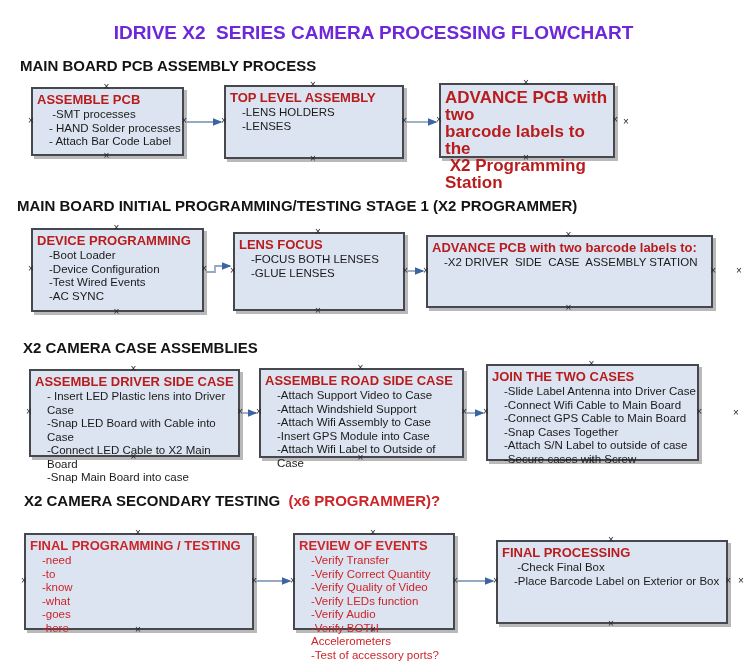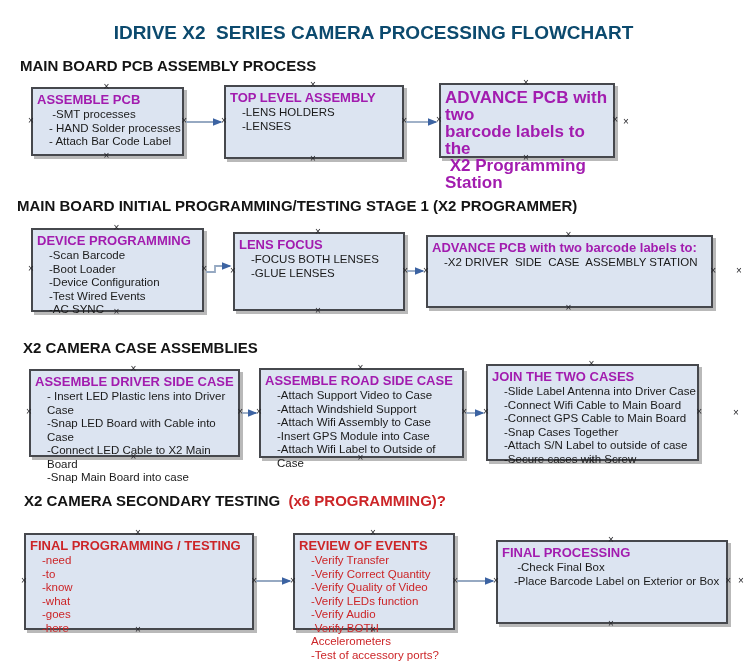--- a/index.html
+++ b/index.html
@@ -1,32 +1,32 @@
 <!DOCTYPE html>
 <html style="--box-fill: #dce4f1; --box-border: #46484d; --red: #cc2528; --arrow-line: #96a9c2; --arrow-head: #3c63a2;"><head>
 <meta charset="utf-8">
 <style>
   html,body{margin:0;padding:0;background:#ffffff;}
   body{font-family:"Liberation Sans","DejaVu Sans",sans-serif;}
   #canvas{position:relative;width:747px;height:662px;background:#ffffff;overflow:hidden;}
 
   .main-title{position:absolute;top:22px;left:0;width:747px;margin:0;text-align:center;
-    font-size:19px;font-weight:bold;color:#0c4a6e;white-space:pre-wrap;}
+    font-size:19px;font-weight:bold;color:#6d28d9;white-space:pre-wrap;}
 
   .sec-header{position:absolute;font-size:15px;font-weight:bold;color:#141414;white-space:pre-wrap;}
   #h1{left:20px;top:57px;}
   #h2{left:17px;top:197px;}
   #h3{left:23px;top:339px;}
   #h4{left:24px;top:492px;}
   .red-text{color:var(--red,#cc2528);}
 
   .fbox{position:absolute;box-sizing:border-box;background:var(--box-fill,#dce4f1);
     border:2px solid var(--box-border,#46484d);
     box-shadow:3px 3px 0 rgba(128,128,128,0.55);}
-  .fbox-title{font-size:13px;line-height:15px;font-weight:bold;color:#a21caf;
+  .fbox-title{font-size:13px;line-height:15px;font-weight:bold;color:#b91c1c;
     padding:3px 3px 0 4px;white-space:pre-wrap;}
   .tall-title .fbox-title{font-size:17px;line-height:17px;padding-top:4px;}
   .fbox-items{margin:1px 0 0 0;padding:0 0 0 16px;list-style:none;}
   .fbox-items li{font-size:11.5px;line-height:13.5px;color:#1a1a1a;white-space:pre-wrap;}
   .red-box .fbox-title,.red-box .fbox-items li{color:var(--red,#cc2528);}
 
   #r1b1{left:31px;top:87px;width:153px;height:69px;}
   #r1b2{left:224px;top:85px;width:180px;height:74px;}
   #r1b3{left:439px;top:83px;width:176px;height:75px;}
   #r2b1{left:31px;top:228px;width:173px;height:84px;}
@@ -54,21 +54,21 @@
 </head>
 <body>
 
 <div id="canvas">
 
   <h1 class="main-title">IDRIVE X2  SERIES CAMERA PROCESSING FLOWCHART</h1>
 
   <div class="sec-header" id="h1">MAIN BOARD PCB ASSEMBLY PROCESS</div>
   <div class="sec-header" id="h2">MAIN BOARD INITIAL PROGRAMMING/TESTING STAGE 1 (X2 PROGRAMMER)</div>
   <div class="sec-header" id="h3">X2 CAMERA CASE ASSEMBLIES</div>
-  <div class="sec-header" id="h4"><span>X2 CAMERA SECONDARY TESTING</span><span class="red-text">  (x6 PROGRAMMING)?</span></div>
+  <div class="sec-header" id="h4"><span>X2 CAMERA SECONDARY TESTING</span><span class="red-text">  (x6 PROGRAMMER)?</span></div>
 
   <div class="fbox" id="r1b1">
     <div class="fbox-title">ASSEMBLE PCB</div>
     <ul class="fbox-items">
         <li> -SMT processes</li>
         <li>- HAND Solder processes</li>
         <li>- Attach Bar Code Label</li>
       </ul>
   <span class="anchor anchor-t">×</span>
       <span class="anchor anchor-b">×</span>
@@ -93,21 +93,20 @@
     <ul class="fbox-items"></ul>
   <span class="anchor anchor-t">×</span>
       <span class="anchor anchor-b">×</span>
       <span class="anchor anchor-l">×</span>
       <span class="anchor anchor-r">×</span>
     </div>
 
   <div class="fbox" id="r2b1">
     <div class="fbox-title">DEVICE PROGRAMMING</div>
     <ul class="fbox-items">
-        <li>-Scan Barcode</li>
         <li>-Boot Loader</li>
         <li>-Device Configuration</li>
         <li>-Test Wired Events</li>
         <li>-AC SYNC</li>
       </ul>
   <span class="anchor anchor-t">×</span>
       <span class="anchor anchor-b">×</span>
       <span class="anchor anchor-l">×</span>
       <span class="anchor anchor-r">×</span>
     </div>

